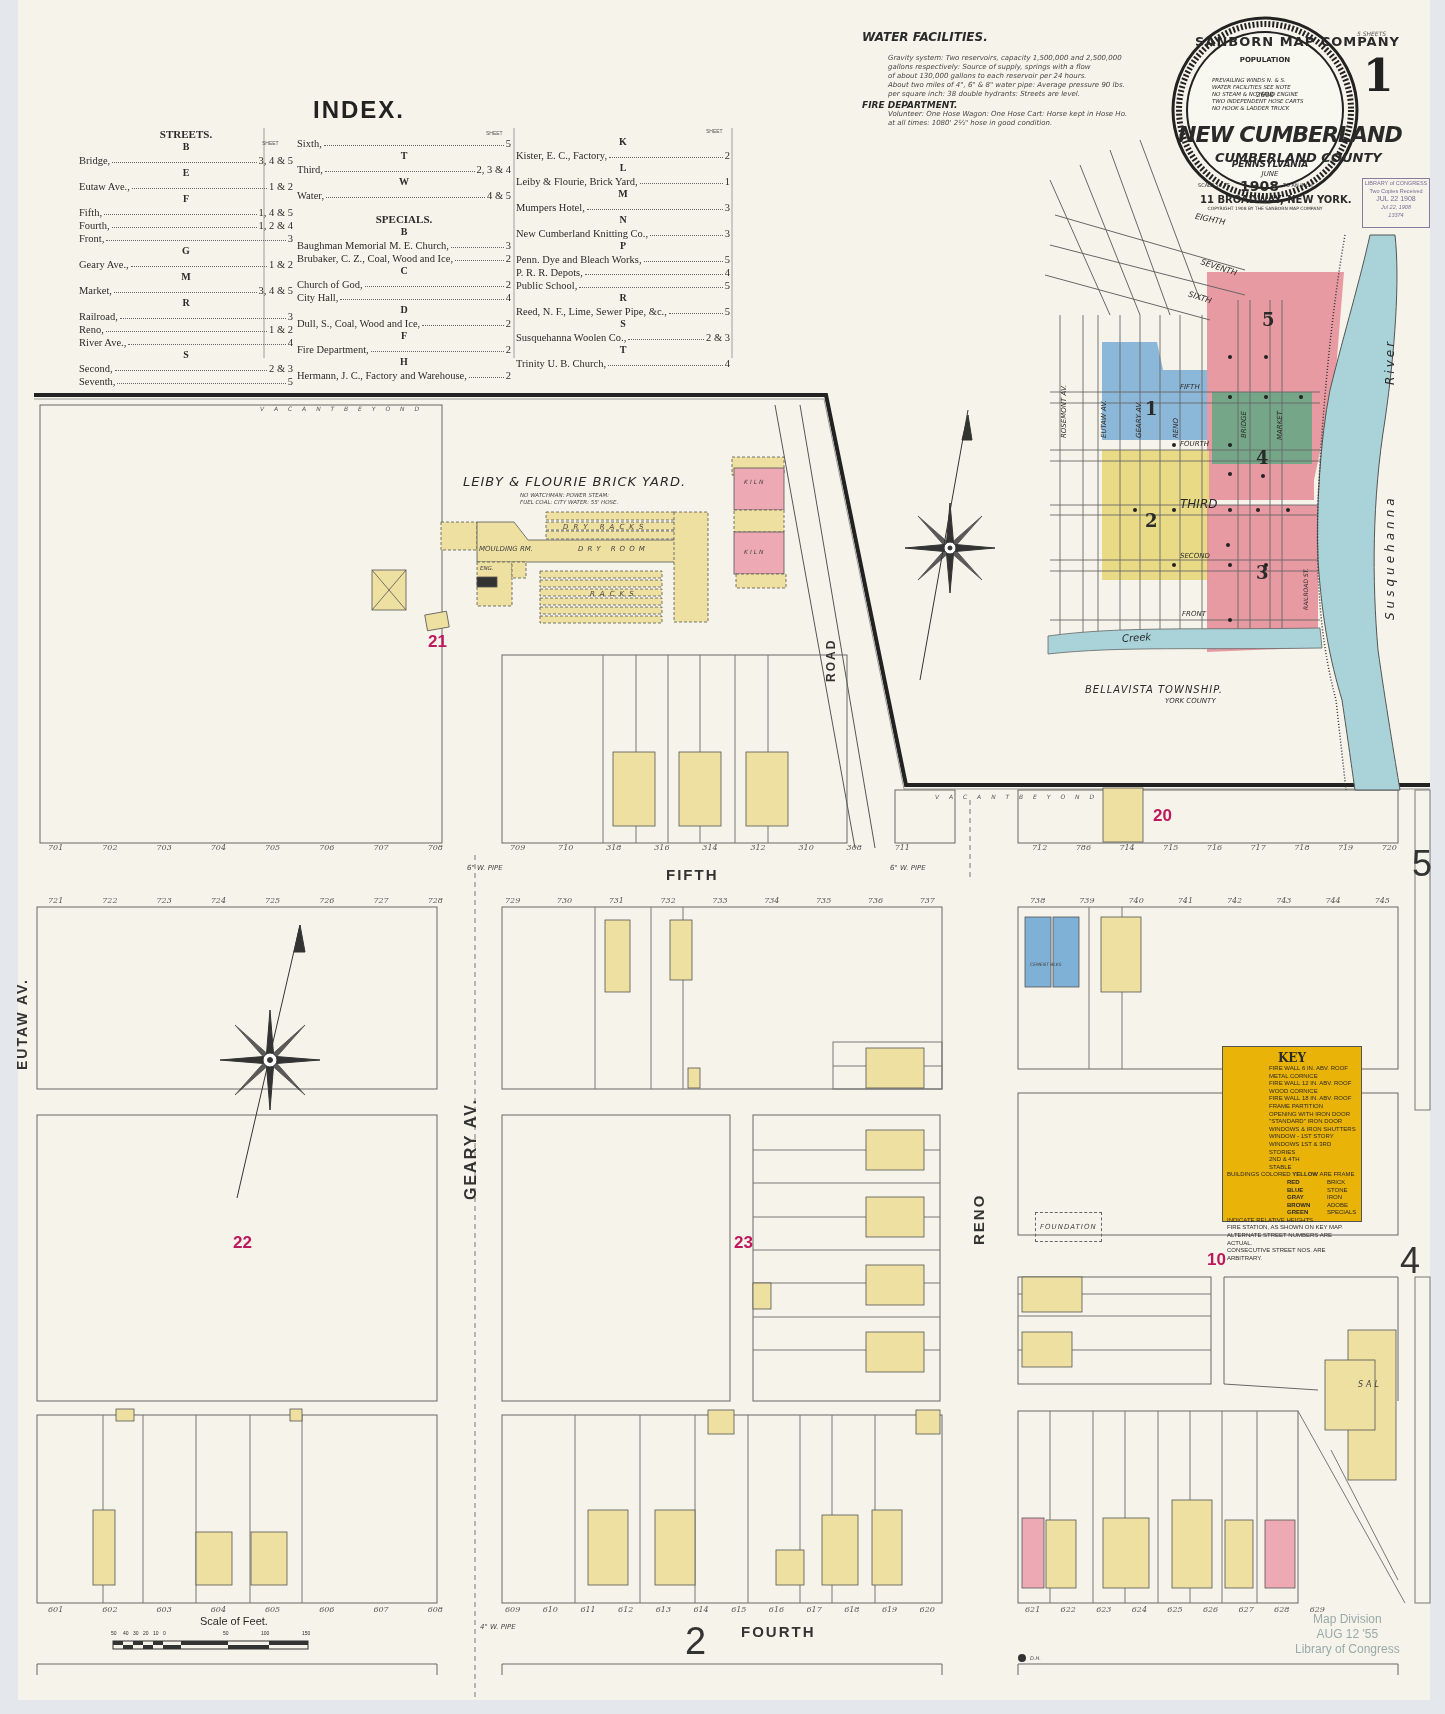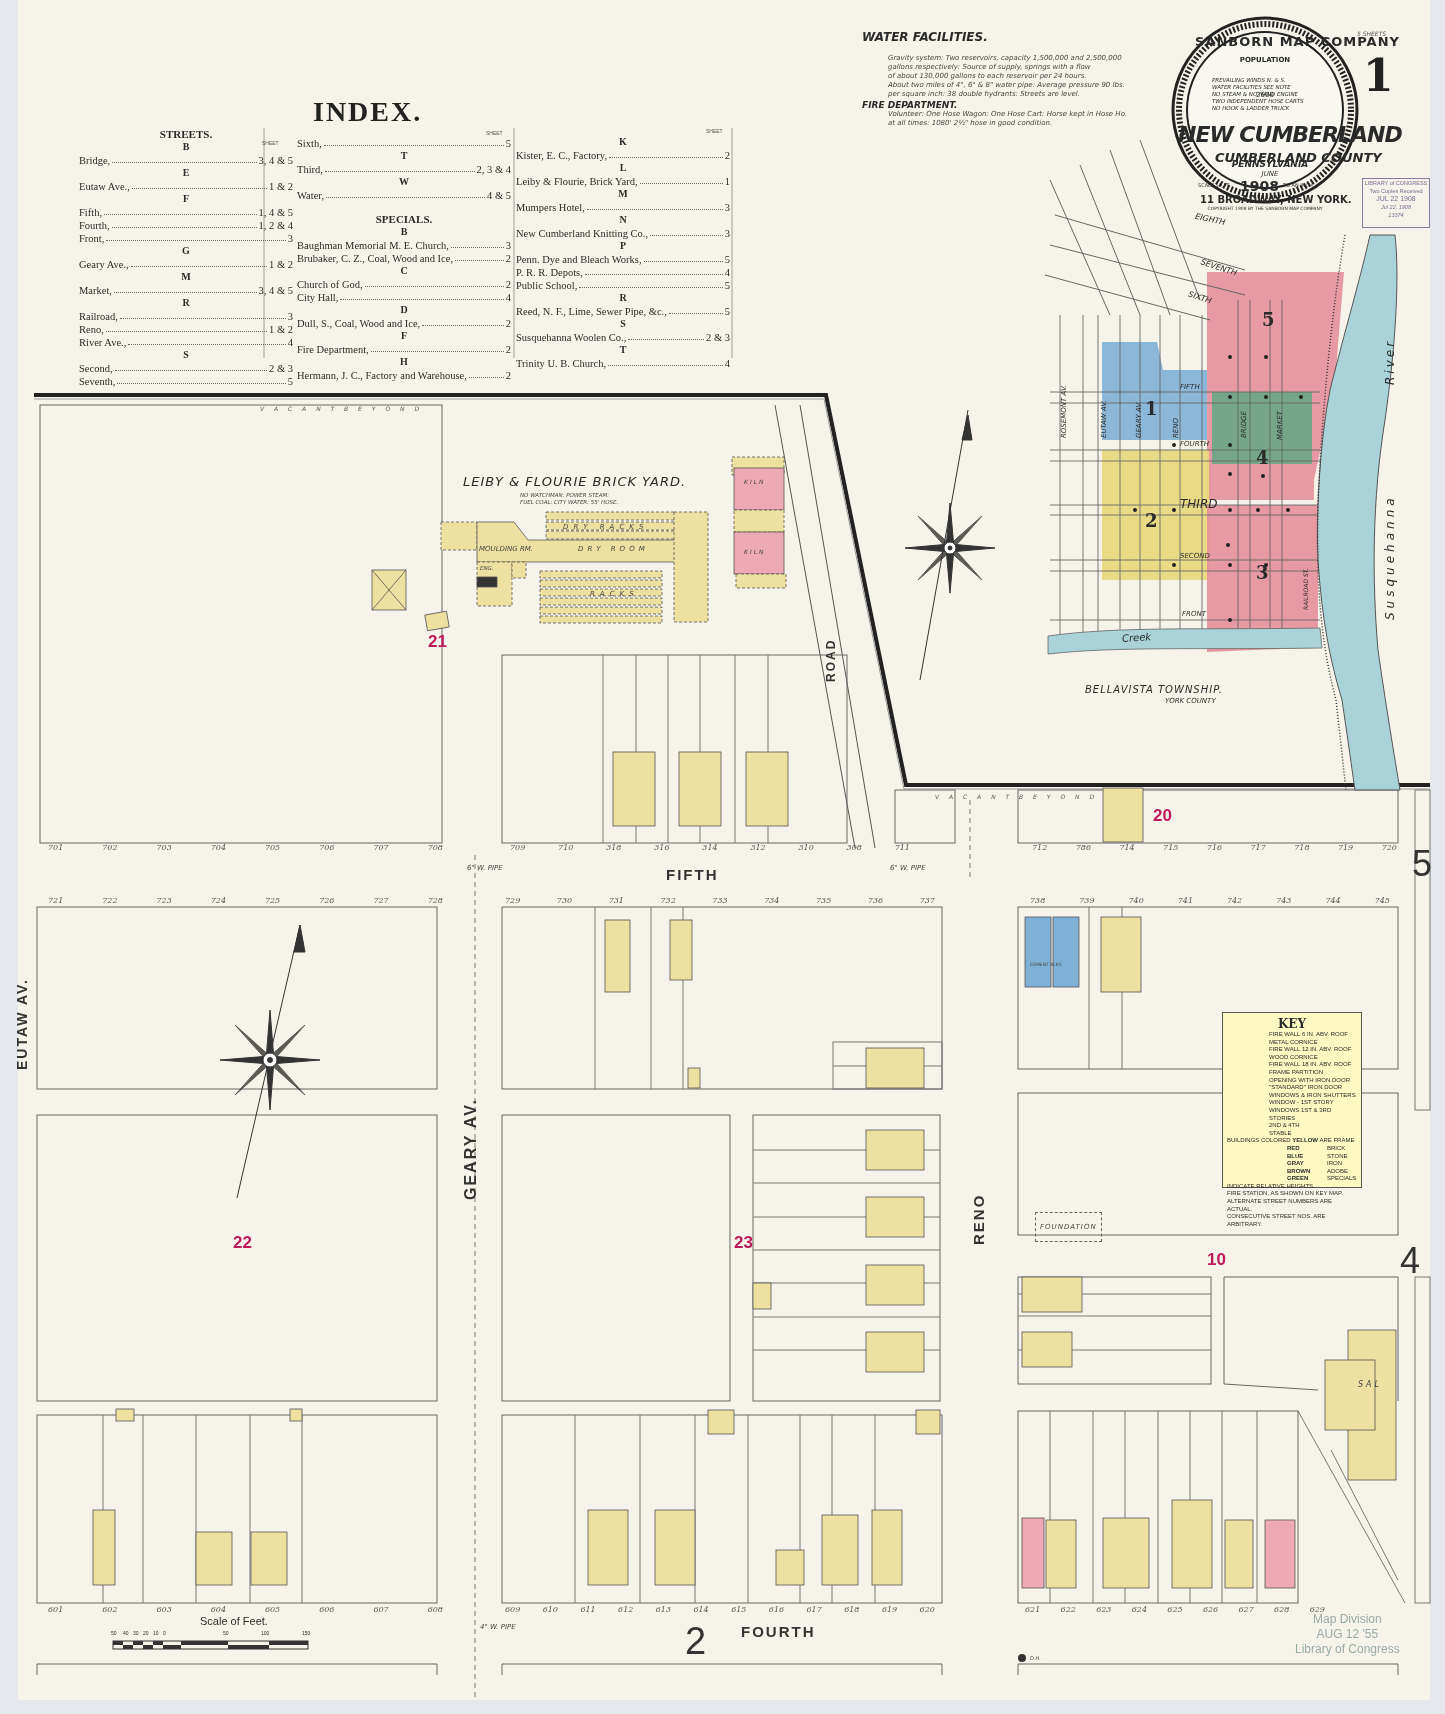--- a/index.html
+++ b/index.html
@@ -1,35 +1,35 @@
 <!DOCTYPE html>
 <html><head>
 <meta charset="utf-8">
 <style>
   html,body{margin:0;padding:0;}
   body{width:1445px;height:1714px;background:#e4e8ec;position:relative;overflow:hidden;font-family:"Liberation Sans",sans-serif;color:#2a2a2a;}
   .paper{position:absolute;left:18px;top:0;width:1412px;height:1700px;background:#f6f4ea;}
   svg.map{position:absolute;left:0;top:0;}
   .abs{position:absolute;white-space:nowrap;}
-  .index-title{font-family:Liberation Serif, serif;font-weight:bold;font-size:28px;letter-spacing:2px;color:#222;}
+  .index-title{font-family:Liberation Sans, sans-serif;font-weight:bold;font-size:24px;letter-spacing:2px;color:#222;}
   .col-head{font-weight:bold;font-size:11px;text-align:center;}
   .idx{font-family:"Liberation Serif",serif;font-size:10.5px;}
   .idx-row{display:flex;align-items:flex-end;height:13px;}
   .idx-row .lbl{white-space:nowrap;}
   .idx-row .dots{flex:1;border-bottom:1px dotted #666;margin:0 2px 3px 2px;}
   .idx-row .sh{white-space:nowrap;text-align:right;}
   .idx-letter{text-align:center;font-weight:bold;font-size:10px;height:13px;line-height:13px;}
   .sheet-hdr{font-size:5px;text-align:right;color:#555;}
   .italic{font-family:"DejaVu Sans",sans-serif;font-style:italic;}
   .small-it{font-family:"DejaVu Sans",sans-serif;font-style:italic;font-size:7px;color:#444;}
   .street{font-weight:bold;font-size:15px;letter-spacing:2px;color:#333;}
   .blocknum{font-weight:bold;font-size:17px;color:#be185d;}
   .addr{font-family:"DejaVu Serif",serif;font-style:italic;font-size:8px;color:#555;}
   .vert{transform-origin:left top;transform:rotate(-90deg);}
-  .keybox{position:absolute;left:1222px;top:1012px;width:140px;height:176px;border:1px solid #555;background:#fef9c3;font-size:6px;line-height:7.6px;padding:4px;box-sizing:border-box;}
+  .keybox{position:absolute;left:1222px;top:1046px;width:140px;height:176px;border:1px solid #555;background:#eab308;font-size:6px;line-height:7.6px;padding:4px;box-sizing:border-box;}
   .keybox .kt{text-align:center;font-family:"DejaVu Serif",serif;font-weight:bold;font-size:12px;line-height:14px;}
   .seal-text{font-family:"DejaVu Sans",sans-serif;}
   .stamp{position:absolute;left:1362px;top:178px;width:66px;height:48px;border:1px solid #8a7aa0;color:#7a6a95;font-size:5.5px;text-align:center;line-height:8px;}
 </style>
 </head>
 <body>
 
 <div class="paper"></div>
 
 <svg class="map" width="1445" height="1714">

